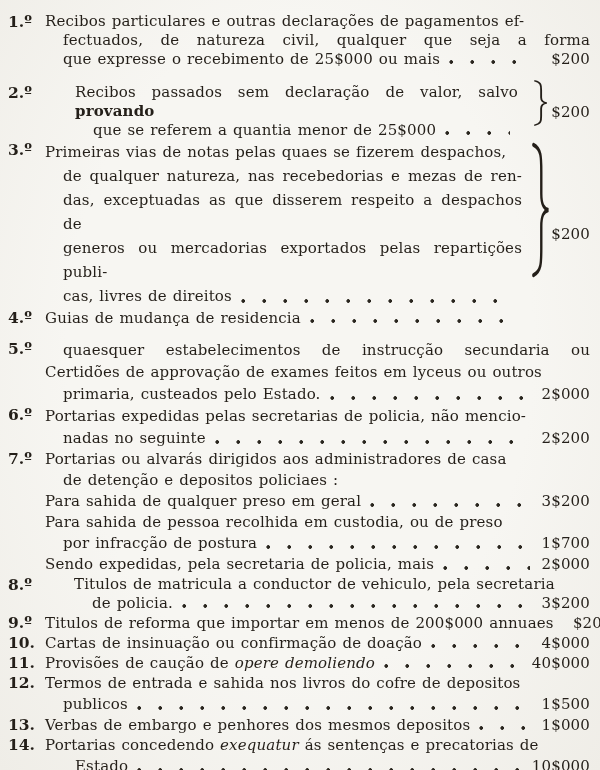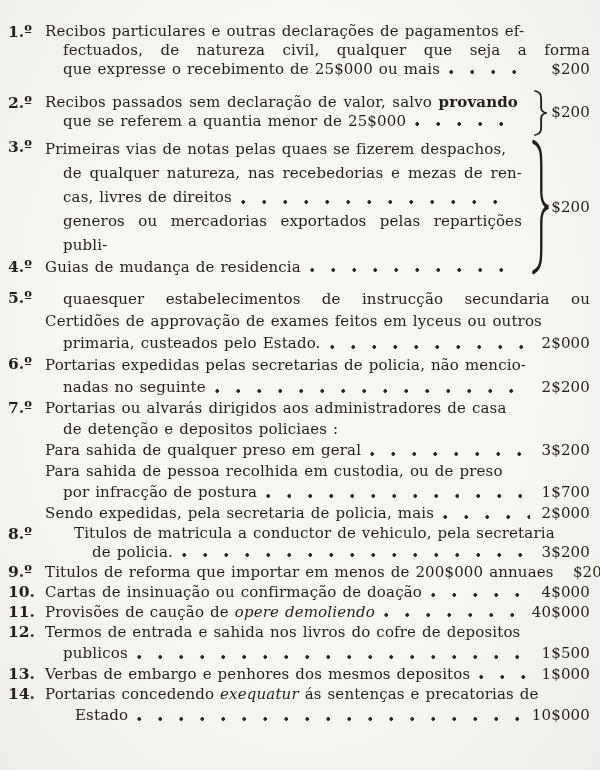--- a/index.html
+++ b/index.html
@@ -48,23 +48,23 @@
   .block.braced.large .brace{right:50px;top:2px;height:136px;width:19px;}
   .brace svg{width:100%;height:100%;display:block;}
   .brace-value{
     position:absolute;right:10px;top:50%;
     transform:translateY(-50%);
     min-width:52px;text-align:right;white-space:nowrap;
   }
   i{font-style:italic;}
   b{font-weight:bold;}
   
-  .block:nth-child(1){margin-top:12px;}   .block:nth-child(1) .line{line-height:19px;}
-  .block:nth-child(2){margin-top:14px;}  .block:nth-child(2) .line{line-height:19px;}
-  .block:nth-child(3){margin-top:6px;}
+  .block:nth-child(1){margin-top:2px;}   .block:nth-child(1) .line{line-height:19px;}
+  .block:nth-child(2){margin-top:14px;}  .block:nth-child(2) .line{line-height:19px;margin-left:30px;}
+  .block:nth-child(3){}
   .block:nth-child(3) .item:nth-child(1) .line{line-height:24px;}
   .block:nth-child(3) .item:nth-child(2) .line{line-height:20px;}
   .block:nth-child(4){margin-top:11px;}   .block:nth-child(4) .line{line-height:22px;}
   .block:nth-child(5) .line{line-height:22px;}
   .block:nth-child(6) .line{line-height:21px;}
   .block:nth-child(7) .line{line-height:19px;margin-left:29px;}
   .block:nth-child(8) .line{line-height:20px;}
   .block:nth-child(9) .line{line-height:20px;}
   .block:nth-child(10) .line{line-height:20px;align-items:flex-end;}
   .block:nth-child(11) .line{line-height:21px;}
@@ -103,25 +103,26 @@
             <path d="M3,2 C13,5 13,11 13,22 L13,38 C13,46 16,49 22,50 C16,51 13,54 13,62 L13,78 C13,89 13,95 3,98" fill="none" stroke="#241f19" stroke-width="3" stroke-linecap="round"></path>
           </svg>
         </span>
         <span class="brace-value">$200</span>
       </div>
       <div class="block braced large">
         <div class="item">
           <span class="num">3.º</span>
           <div class="line">Primeiras vias de notas pelas quaes se fizerem despachos,</div>
           <div class="line ind1 just">de qualquer natureza, nas recebedorias e mezas de ren-</div>
+          <div class="line ind1 just">das, exceptuadas as que disserem respeito a despachos de</div>
+          <div class="line ind1 just">generos ou mercadorias exportados pelas repartições publi-</div>
           <div class="line ind1 row">
             <span class="txt">cas, livres de direitos</span>
             <span class="leader"></span>
           </div>
-          <div class="line ind1 just">generos ou mercadorias exportados pelas repartições publi-</div>
         </div>
         <div class="item">
           <span class="num">4.º</span>
           <div class="line row">
             <span class="txt">Guias de mudança de residencia</span>
             <span class="leader"></span>
           </div>
         </div>
         <span class="brace">
           <svg viewBox="0 0 24 100" preserveAspectRatio="none">

